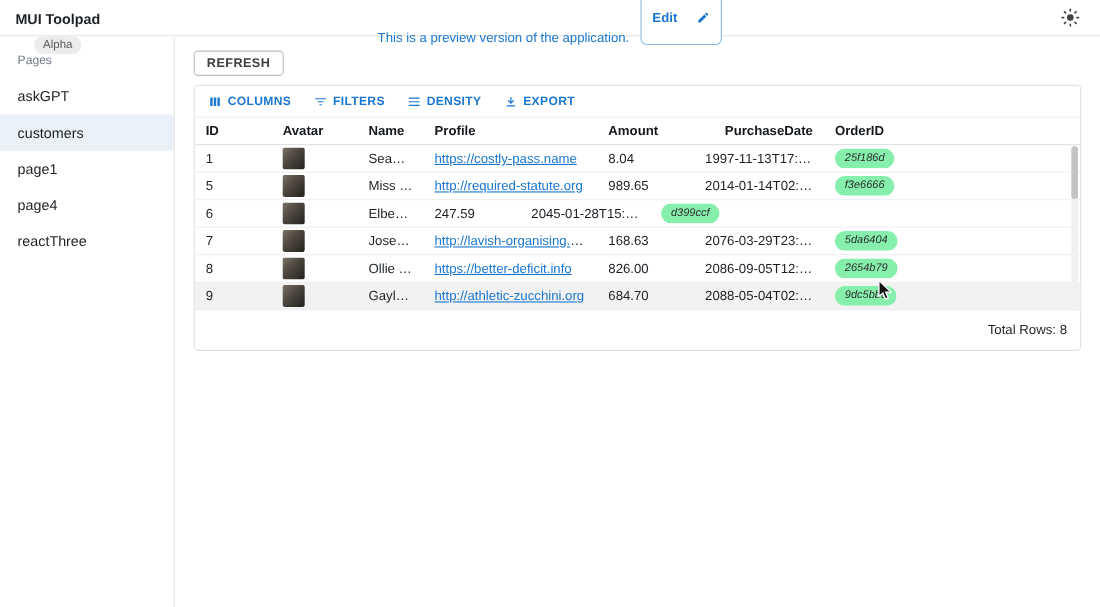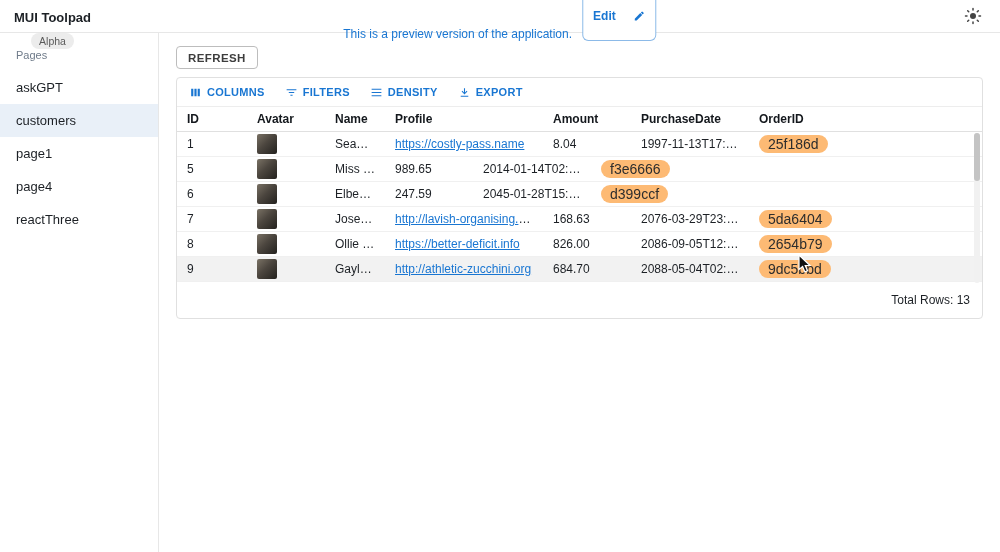--- a/index.html
+++ b/index.html
@@ -81,26 +81,26 @@
     display: flex; height: 25px; align-items: center;
     border-bottom: 1px solid #f0f0f0; font-size: 12px; color: #1c2025;
   }
   .grid-row.hovered { background: #f2f2f2; }
   .cell { padding: 0 10px; overflow: hidden; white-space: nowrap; text-overflow: ellipsis; flex: none; }
   .c-id { width: 70px; }
   .c-avatar { width: 78px; }
   .c-name { width: 60px; }
   .c-profile { width: 158px; }
   .c-amount { width: 88px; }
-  .c-date { width: 118px; }
+  .c-date { width: 118px; text-align: right; }
   .c-order { flex: 1 1 auto; }
   .link { color: #1976d2; text-decoration: underline; cursor: pointer; }
   .chip {
-    display: inline-block; background: #fdba74; border-radius: 10px;
-    padding: 2px 9px; font-size: 14px; color: #2d2d2d; line-height: 14px; cursor: default;
+    display: inline-block; background: #86efac; border-radius: 10px;
+    padding: 2px 9px; font-size: 10px; color: #2d2d2d; line-height: 14px; cursor: default; font-style: italic;
   }
   .avatar {
     width: 20px; height: 20px; border-radius: 2px; display: block;
     background: linear-gradient(135deg, #7a7265 0%, #4c463f 45%, #23211e 100%);
   }
   .grid-footer {
     height: 36px; display: flex; align-items: center; justify-content: flex-end;
     padding: 0 12px; font-size: 12px; color: #1c2025;
   }
 
@@ -233,20 +233,21 @@
           <div class="cell c-amount">8.04</div>
           <div class="cell c-date">1997-11-13T17:24:11.769Z</div>
           <div class="cell c-order"><span class="chip">25f186d</span></div>
         </div>
         <div class="grid-row">
           <div class="cell c-id">5</div>
           <div class="cell c-avatar">
               <span class="avatar"></span>
             </div>
           <div class="cell c-name">Miss Juan ...</div>
+          <div class="cell c-profile"><a class="link">http://required-statute.org</a></div>
           <div class="cell c-amount">989.65</div>
           <div class="cell c-date">2014-01-14T02:37:28.536Z</div>
           <div class="cell c-order"><span class="chip">f3e6666</span></div>
         </div>
         <div class="grid-row">
           <div class="cell c-id">6</div>
           <div class="cell c-avatar">
               <span class="avatar"></span>
             </div>
           <div class="cell c-name">Elbert McL...</div>
@@ -283,21 +284,21 @@
             </div>
           <div class="cell c-name">Gayle Den...</div>
           <div class="cell c-profile"><a class="link">http://athletic-zucchini.org</a></div>
           <div class="cell c-amount">684.70</div>
           <div class="cell c-date">2088-05-04T02:31:03.294Z</div>
           <div class="cell c-order"><span class="chip">9dc5bbd</span></div>
         </div>
       </div>
 
       <div class="grid-footer">
-        <span>Total Rows: 13</span>
+        <span>Total Rows: 8</span>
       </div>
 
       <div class="v-scrollbar">
         <div class="thumb"></div>
       </div>
     </section>
   </main>
 </div>
 
 <div class="cursor-overlay">

